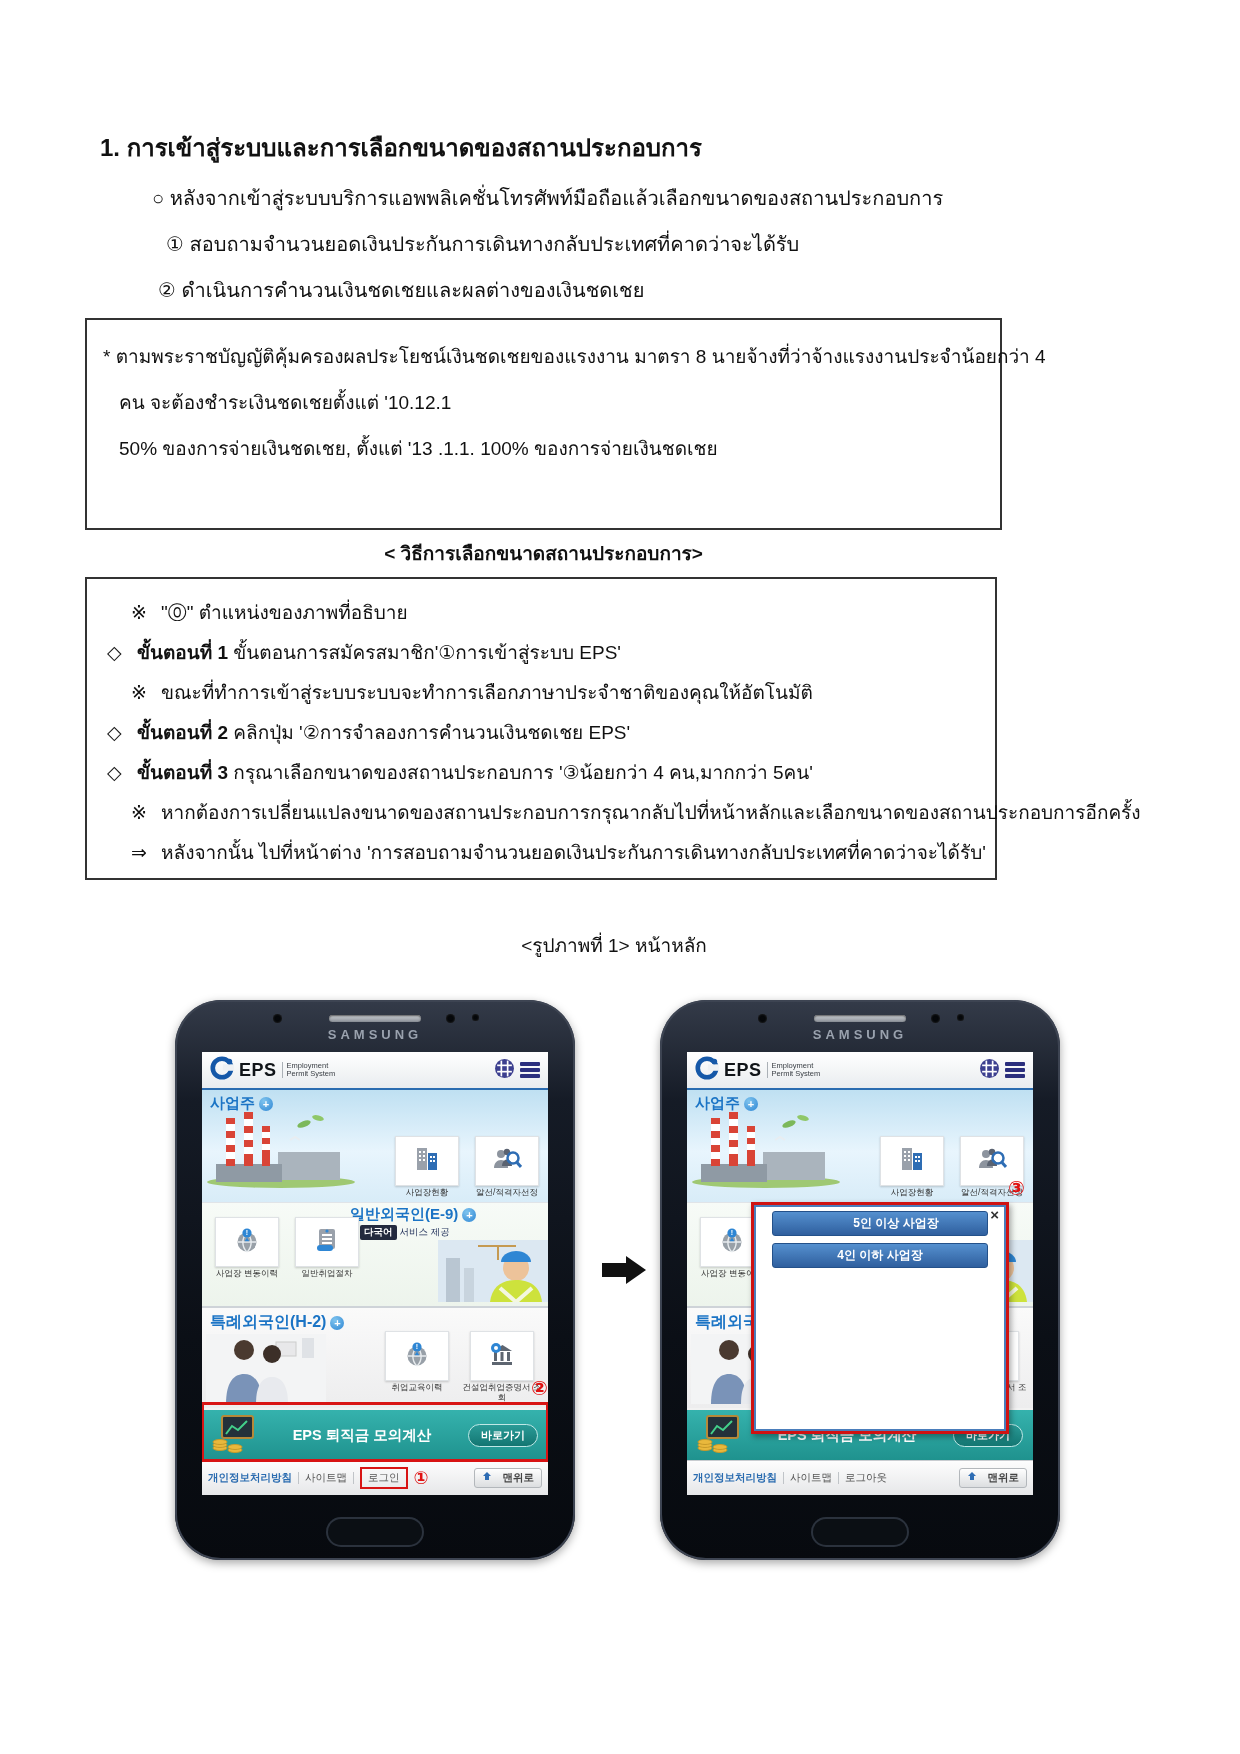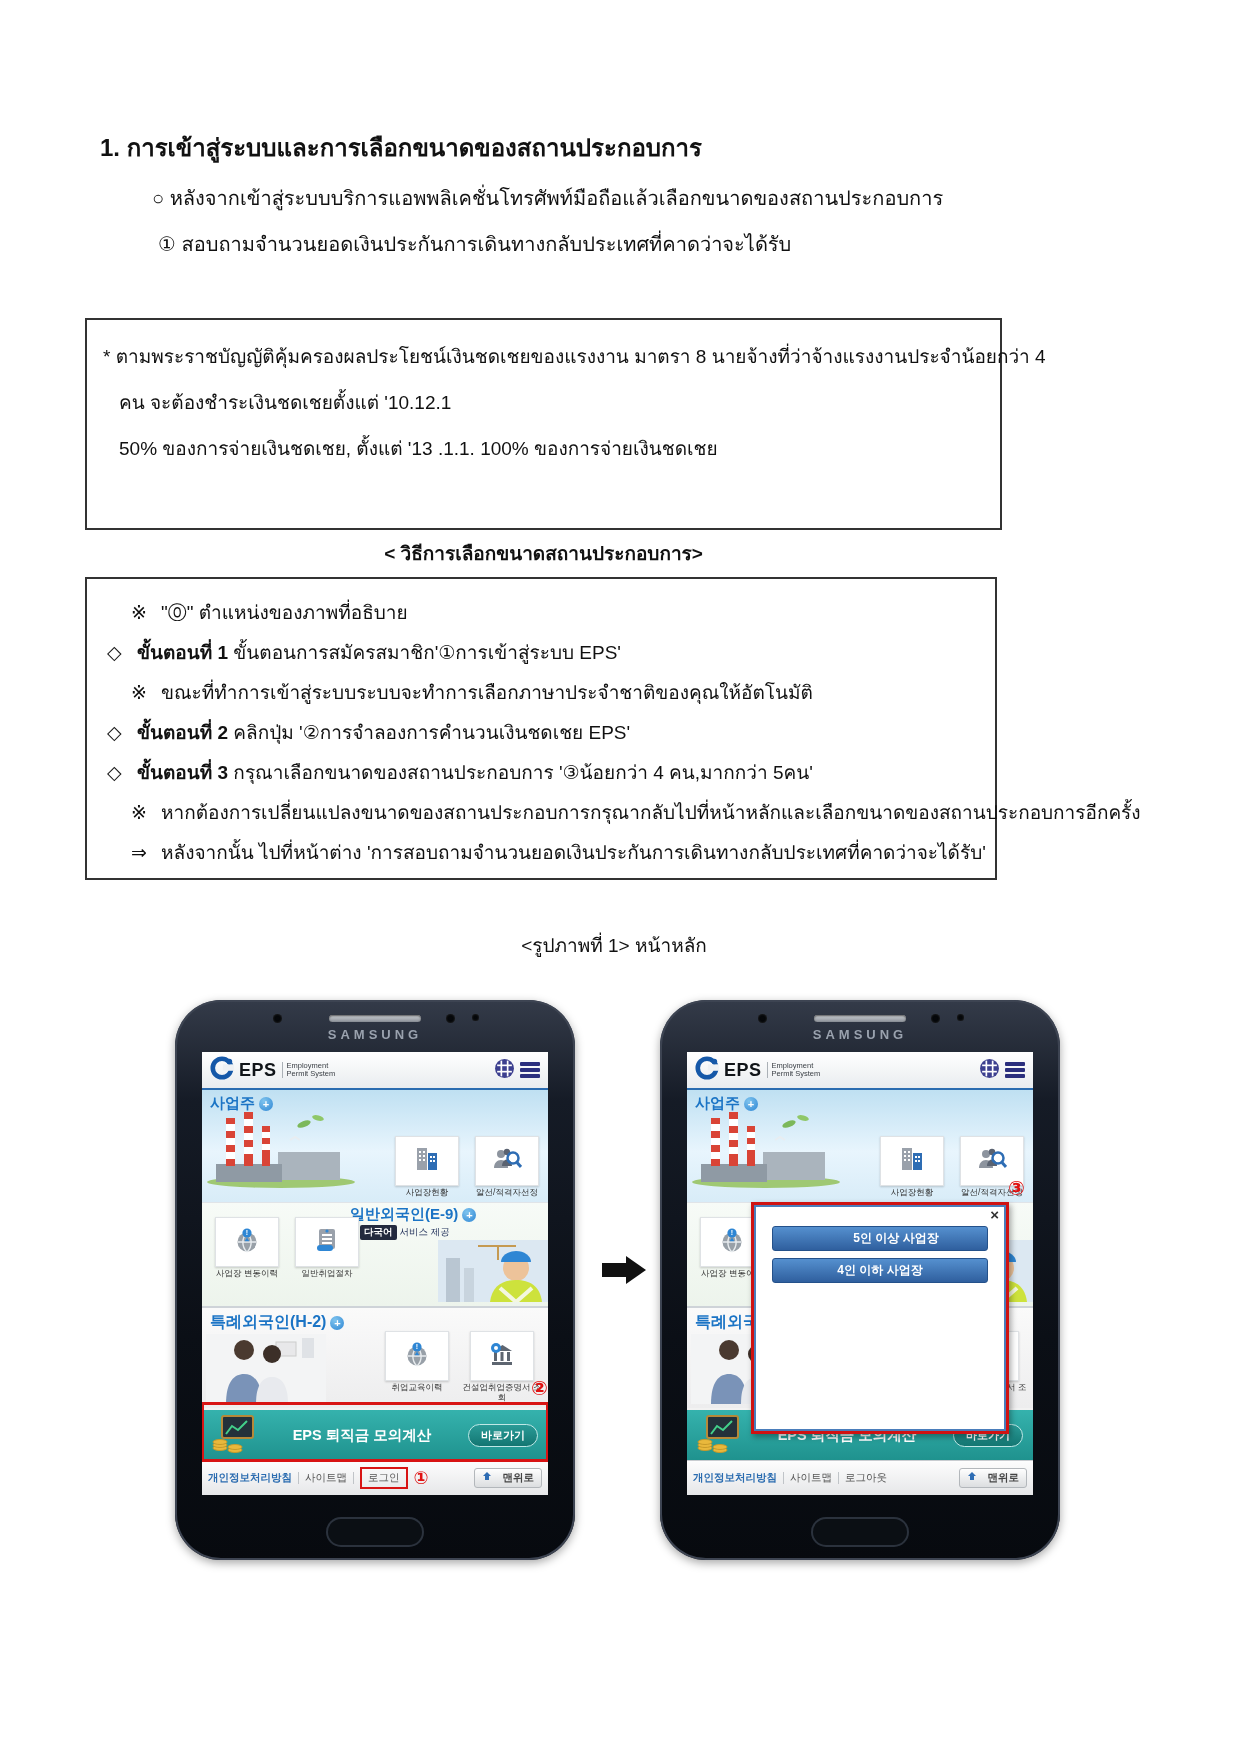--- a/index.html
+++ b/index.html
@@ -4,21 +4,21 @@
 <style>
   html,body{margin:0;padding:0;background:#fff;}
   .page{position:relative;width:1240px;height:1754px;background:#fff;overflow:hidden;
         font-family:"Liberation Sans","DejaVu Sans",sans-serif;color:#111;}
   .abs{position:absolute;}
 
   
   .doc-title{left:100px;top:128px;font-size:24px;font-weight:bold;}
   .doc-line{font-size:20px;}
   .doc-intro{left:152px;top:182px;}
-  .doc-item1{left:158px;top:228px;}
+  .doc-item1{left:166px;top:228px;}
   .doc-item2{left:158px;top:274px;}
 
   .notebox{left:85px;top:318px;width:917px;height:212px;border:2px solid #333;box-sizing:border-box;
            padding:14px 16px 0 16px;}
   .notebox .nline{font-size:19px;line-height:46px;white-space:nowrap;}
   .notebox .ind{padding-left:16px;}
 
   .caption1{left:85px;top:538px;width:917px;text-align:center;font-size:19px;font-weight:bold;}
   .caption2{left:0;top:930px;width:1228px;text-align:center;font-size:19px;}
 
@@ -108,40 +108,41 @@
 
   
   .popup{position:absolute;left:64px;top:150px;width:258px;height:232px;border:3px solid #cf1212;background:#fff;
          box-sizing:border-box;z-index:10;box-shadow:2px 3px 6px rgba(0,0,0,.35);}
   .popup-inner{position:relative;width:100%;height:100%;border:2px solid #4a7dbb;box-sizing:border-box;
                padding:4px 9px 0 9px;overflow:hidden;}
   .popup-close{position:absolute;top:0px;right:5px;font-size:15px;font-weight:bold;color:#333;line-height:15px;}
   .pp-btn{display:block;width:94%;margin:0 auto 7px auto;height:25px;line-height:23px;text-align:center;
           background:linear-gradient(#5590cf,#2f5f9e);border:1px solid #24518a;border-radius:3px;
           color:#fff;font-size:12px;font-weight:bold;box-sizing:border-box;}
-  .pp-btn.first{margin-top:15px;padding-left:32px;}
+  .pp-btn.first{margin-top:0;padding-left:32px;}
   .pp-text{margin-top:8px;font-size:10.5px;line-height:16px;}
   .pp-title{color:#1d5fc4;font-weight:bold;}
   .pp-line{color:#1a3a7a;}
   .pp-note{color:#1d5fc4;font-weight:bold;margin-top:8px;}
 
   
   .big-arrow{position:absolute;left:602px;top:1256px;display:flex;align-items:center;}
   .big-arrow .stem{width:24px;height:14px;background:#111;}
   .big-arrow .head{width:0;height:0;border-top:14px solid transparent;border-bottom:14px solid transparent;
                    border-left:20px solid #111;}
 </style>
 </head>
 <body>
 
 <div class="page">
 
   <div class="abs doc-title">1. การเข้าสู่ระบบและการเลือกขนาดของสถานประกอบการ</div>
   <div class="abs doc-line doc-intro">○ หลังจากเข้าสู่ระบบบริการแอพพลิเคชั่นโทรศัพท์มือถือแล้วเลือกขนาดของสถานประกอบการ</div>
   <div class="abs doc-line doc-item1">① สอบถามจำนวนยอดเงินประกันการเดินทางกลับประเทศที่คาดว่าจะได้รับ</div>
+  <div class="abs doc-line doc-item2">② ดำเนินการคำนวนเงินชดเชยและผลต่างของเงินชดเชย</div>
 
   <div class="abs notebox">
     <div class="nline">* ตามพระราชบัญญัติคุ้มครองผลประโยชน์เงินชดเชยของแรงงาน มาตรา 8 นายจ้างที่ว่าจ้างแรงงานประจำน้อยกว่า 4</div>
     <div class="nline ind">คน จะต้องชำระเงินชดเชยตั้งแต่ '10.12.1</div>
     <div class="nline ind">50% ของการจ่ายเงินชดเชย, ตั้งแต่ '13 .1.1. 100% ของการจ่ายเงินชดเชย</div>
   </div>
 
   <div class="abs caption1">&lt; วิธีการเลือกขนาดสถานประกอบการ&gt;</div>
 
   <div class="abs stepsbox">

